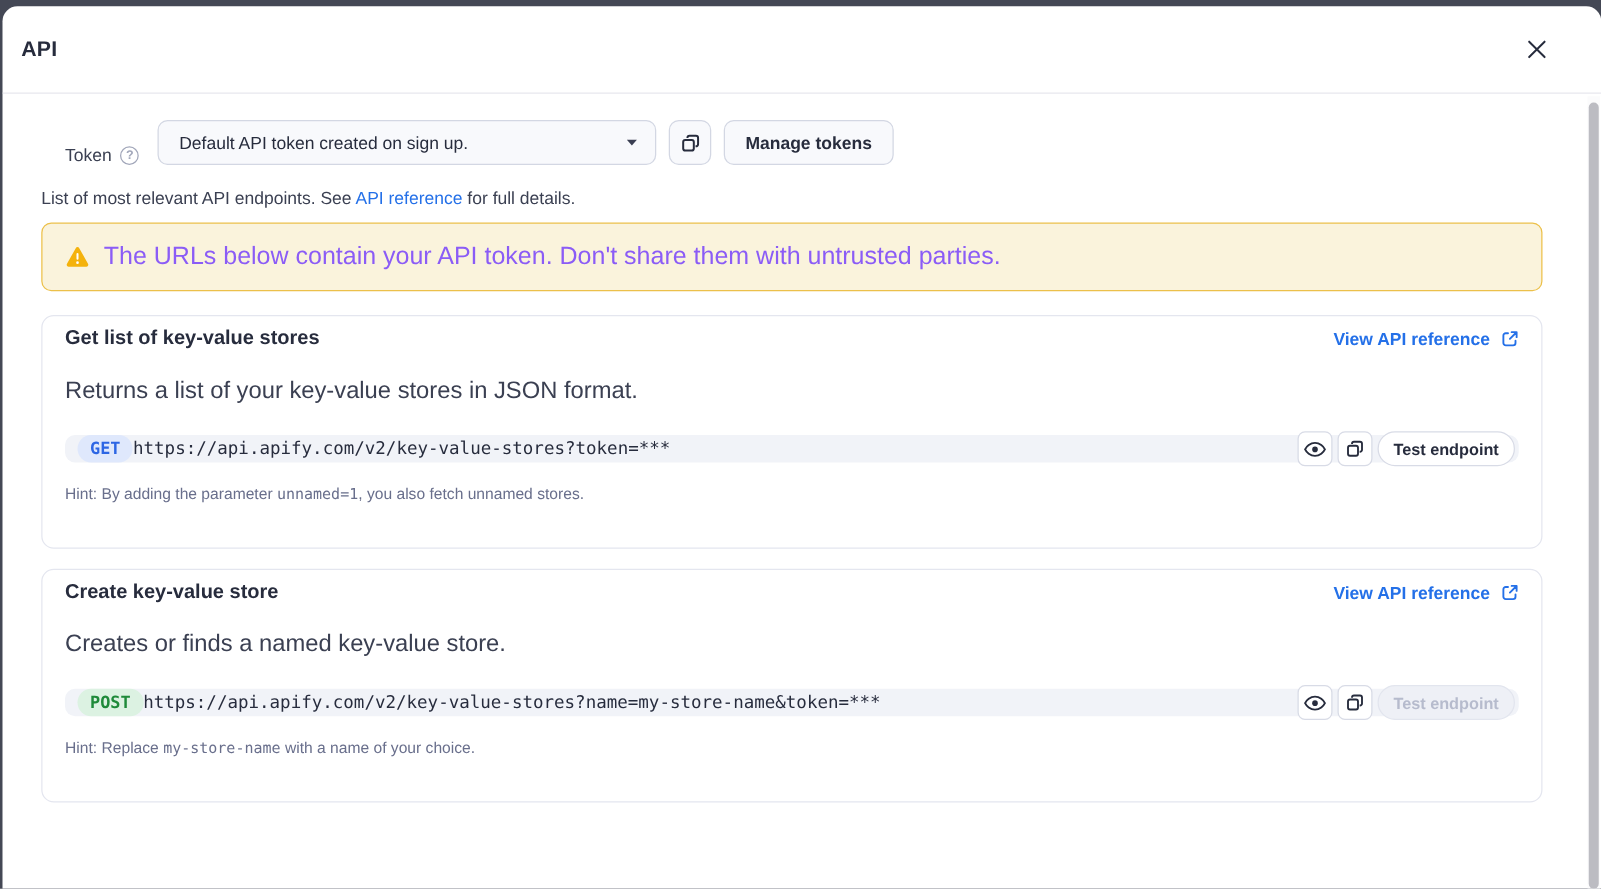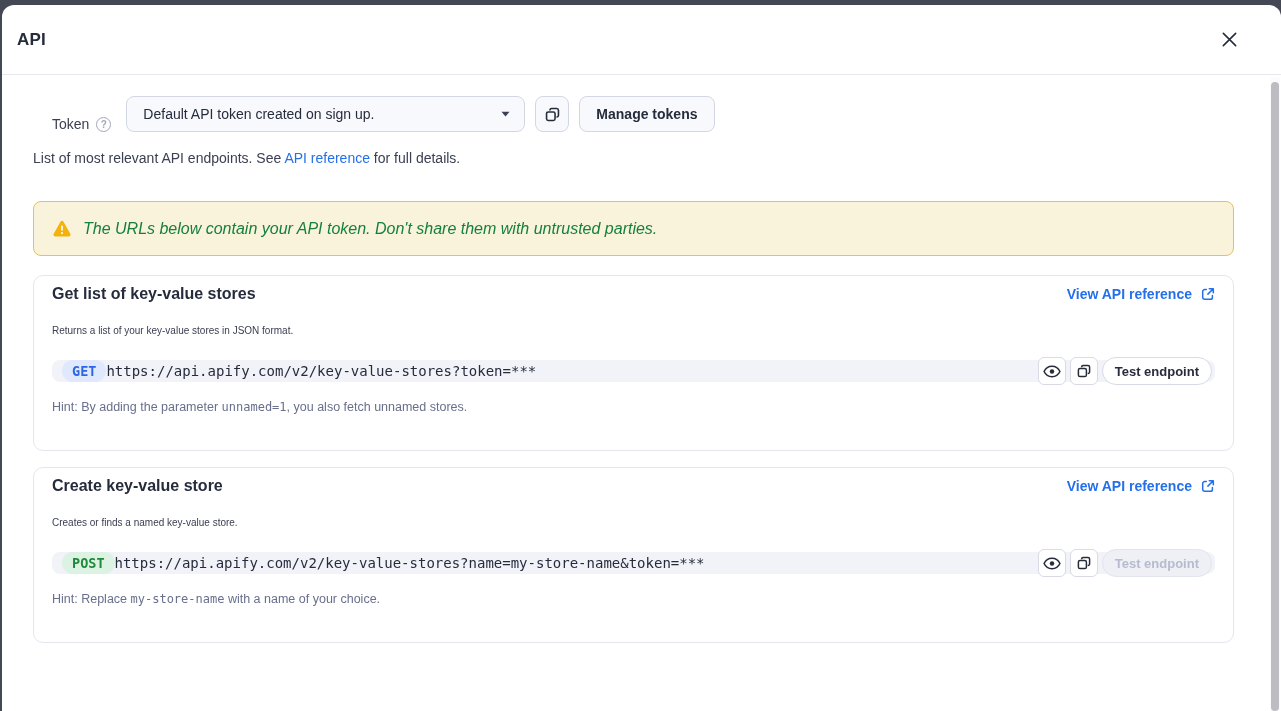--- a/index.html
+++ b/index.html
@@ -58,43 +58,43 @@
     width:34px; height:36px; margin-left:10px;
     background:#f8f9fc; border:1px solid #d3d7e3; border-radius:8px;
     display:flex; align-items:center; justify-content:center; cursor:pointer;
   }
   .manage-btn {
     height:36px; margin-left:10px; padding:4px 16px;
     background:#f8f9fc; border:1px solid #d3d7e3; border-radius:8px;
     font-size:14px; font-weight:700; color:#272c3d; cursor:pointer;
     font-family:"Liberation Sans", sans-serif;
   }
-  .intro { font-size:14px; color:#3b4052; margin-bottom:35px; }
+  .intro { font-size:14px; color:#3b4052; margin-bottom:12px; }
   .link { color:#2470e8; text-decoration:none; cursor:pointer; }
 
   .warning {
     height:55px; display:flex; align-items:center;
     background:#faf3dc; border:1px solid #ecc04a; border-radius:8px;
     padding:0 18px; margin-bottom:19px;
   }
   .warning-icon { margin-right:11px; flex:none; display:flex; }
-  .warning-text { font-size:16px; color:#15803d;font-style:italic; }
+  .warning-text { font-size:20px; color:#8b5cf6; }
 
   .card {
     border:1px solid #e4e6ef; border-radius:10px;
     padding:9px 18px 36px; margin-bottom:16px;
     background:#fff;
   }
   .card-head { display:flex; align-items:center; justify-content:space-between; }
   .card-title { font-size:16px; font-weight:700; color:#272c3d; }
   .card-ref-link {
     font-size:14px; font-weight:700; color:#2470e8; text-decoration:none;
     display:inline-flex; align-items:center; gap:9px; cursor:pointer;
   }
-  .card-desc { font-size:10px; color:#3b4052; margin-top:22px; }
+  .card-desc { font-size:19px; color:#3b4052; margin-top:22px; }
 
   .code-bar {
     margin-top:24px; height:22px;
     background:#f1f3f8; border-radius:8px;
     display:flex; align-items:center;
     padding:0 3px 0 10px;
   }
   .method-badge {
     font-family:"DejaVu Sans Mono", monospace;
     font-size:13.5px; font-weight:700;

